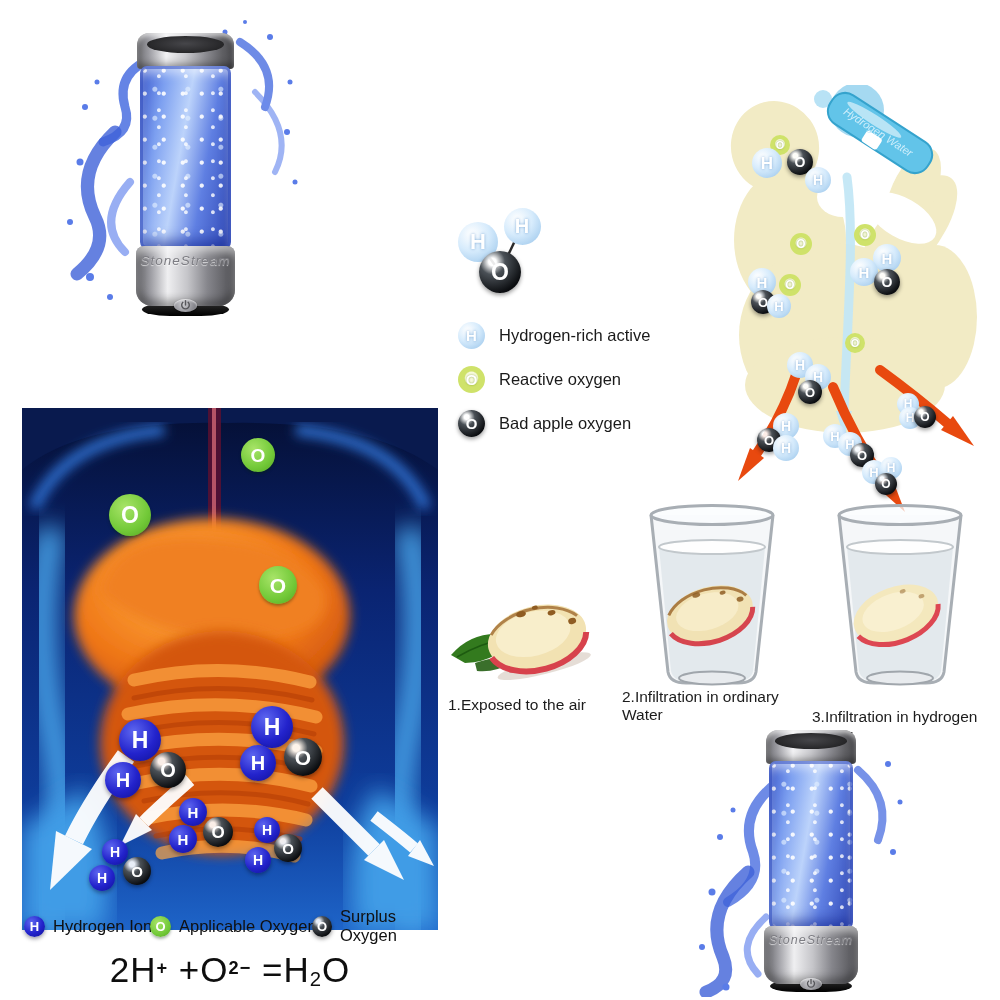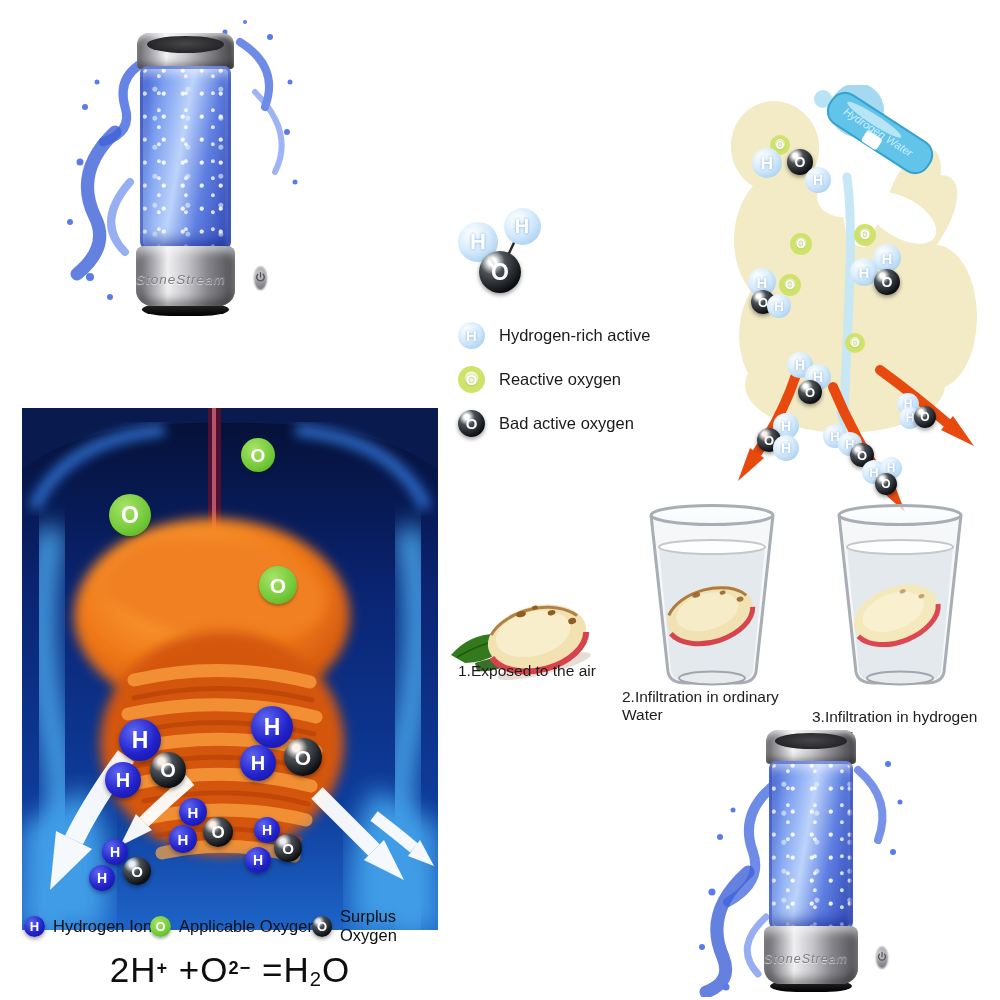--- a/index.html
+++ b/index.html
@@ -31,21 +31,21 @@
        background:radial-gradient(ellipse at 50% 45%, #46464a, #242426 75%);}
   .glassbody{border-radius:7px;
        background:
         radial-gradient(circle at 25% 20%, rgba(255,255,255,.9) 0 1.6px, transparent 2.6px) 0 0/19px 23px,
         radial-gradient(circle at 70% 60%, rgba(255,255,255,.8) 0 1.4px, transparent 2.4px) 0 0/27px 17px,
         radial-gradient(circle at 45% 80%, rgba(225,238,255,.65) 0 2px, transparent 3px) 0 0/33px 29px,
         linear-gradient(100deg,#3c5bd0 0%,#7c9ff0 22%,#bcd3fb 45%,#5f7fe2 68%,#2e46b4 100%);
        box-shadow:inset 0 0 0 3px rgba(40,70,190,.5), inset 0 8px 10px rgba(255,255,255,.5),
                   inset 0 -9px 12px rgba(18,36,140,.55);}
   .base{background:linear-gradient(90deg,#5c5c60,#9e9ea4 15%,#efeff1 32%,#c5c5c9 52%,#86868c 72%,#4e4e52 100%);
-       border-radius:8px 8px 16px 16px;display:flex;flex-direction:row;align-items:center;
+       border-radius:8px 8px 16px 16px;display:flex;flex-direction:column;align-items:center;
        box-shadow:inset 0 6px 8px rgba(255,255,255,.55), inset 0 -6px 9px rgba(0,0,0,.35);gap:28px;}
   .brand{font-style:italic;color:#7d7d83;letter-spacing:1px;margin-top:7px;
        text-shadow:0 1px 1px rgba(255,255,255,.7);}
   .power{border-radius:50%;display:flex;align-items:center;justify-content:center;
        background:radial-gradient(circle at 40% 35%, #d0d0d4, #8f8f95 62%, #6e6e74);
        box-shadow:0 1px 2px rgba(0,0,0,.45), inset 0 1px 2px rgba(255,255,255,.75);}
   .bottom-ring{background:linear-gradient(180deg,#2b2b2b,#000);border-radius:45%/70%;}
 
   
   .h2schem-title{left:22px;top:362px;width:416px;text-align:center;font-size:17.5px;color:#1c1c1c;}
@@ -240,21 +240,21 @@
     <div class="leg-item">
       <span class="sphere leg-ic m-hblue">H</span>
       <span class="leg-label">Hydrogen-rich active</span>
     </div>
     <div class="leg-item">
       <span class="sphere leg-ic m-olime">O</span>
       <span class="leg-label">Reactive oxygen</span>
     </div>
     <div class="leg-item">
       <span class="sphere leg-ic m-oblack">O</span>
-      <span class="leg-label">Bad active oxygen</span>
+      <span class="leg-label">Bad apple oxygen</span>
     </div>
   </div>
 
   <div class="abs" style="left:695px;top:85px;width:305px;height:430px;">
     <svg width="305" height="430" viewBox="0 0 305 430" style="display:block;">
       <g fill="#f2ebc5">
         <ellipse cx="80" cy="62" rx="44" ry="46" transform="rotate(-14 80 62)"></ellipse>
         <ellipse cx="95" cy="155" rx="56" ry="72"></ellipse>
         <ellipse cx="140" cy="250" rx="96" ry="92"></ellipse>
         <ellipse cx="212" cy="150" rx="30" ry="72" transform="rotate(38 212 150)"></ellipse>
@@ -328,21 +328,21 @@
       <ellipse rx="50" ry="31" fill="#f2e2b2"></ellipse>
       <ellipse cx="-3" cy="-4" rx="38" ry="22" fill="#f8eecb"></ellipse>
       <path d="M-49,9 A50,31 0 0 0 49,7" stroke="#d7424c" stroke-width="6" fill="none"></path>
       <path d="M-44,-13 A50,31 0 0 1 44,-11" stroke="#9a6226" stroke-width="3" fill="none" opacity=".75"></path>
       <ellipse cx="-10" cy="-26" rx="5" ry="3" fill="#8f5c22"></ellipse>
       <ellipse cx="20" cy="-20" rx="4" ry="2.5" fill="#8f5c22"></ellipse>
       <ellipse cx="38" cy="-7" rx="4" ry="3" fill="#8f5c22"></ellipse>
       <ellipse cx="5" cy="-29" rx="3" ry="2" fill="#8f5c22"></ellipse>
     </g>
   </svg>
-  <div class="abs step-label" style="left:448px;top:662px;width:170px;margin-left:10px;">1.Exposed to the air</div>
+  <div class="abs step-label" style="left:448px;top:696px;width:170px;">1.Exposed to the air</div>
 
   <svg class="abs" style="left:632px;top:502px;" width="160" height="190" viewBox="0 0 160 190">
     <path d="M19,13 L36,170 Q38,181 54,181 L106,181 Q122,181 124,170 L141,13" fill="rgba(236,241,244,.55)" stroke="#a8aeb4" stroke-width="3"></path>
     <path d="M27,45 L39,169 Q41,179 55,179 L105,179 Q119,179 121,169 L133,45 Q107,53 80,53 Q53,53 27,45 Z" fill="rgba(210,220,226,.5)"></path>
     <g transform="translate(78,112) rotate(-16)">
       <ellipse rx="44" ry="27" fill="#f1e2b4"></ellipse>
       <ellipse cx="-2" cy="-3" rx="32" ry="18" fill="#f7ecc8"></ellipse>
       <path d="M-43,8 A44,27 0 0 0 43,5" stroke="#d6454e" stroke-width="5" fill="none"></path>
       <path d="M-40,-10 A44,27 0 0 1 40,-8" stroke="#9a6428" stroke-width="3" fill="none" opacity=".8"></path>
       <ellipse cx="-8" cy="-22" rx="4" ry="2.5" fill="#8f5e24" opacity=".85"></ellipse>

